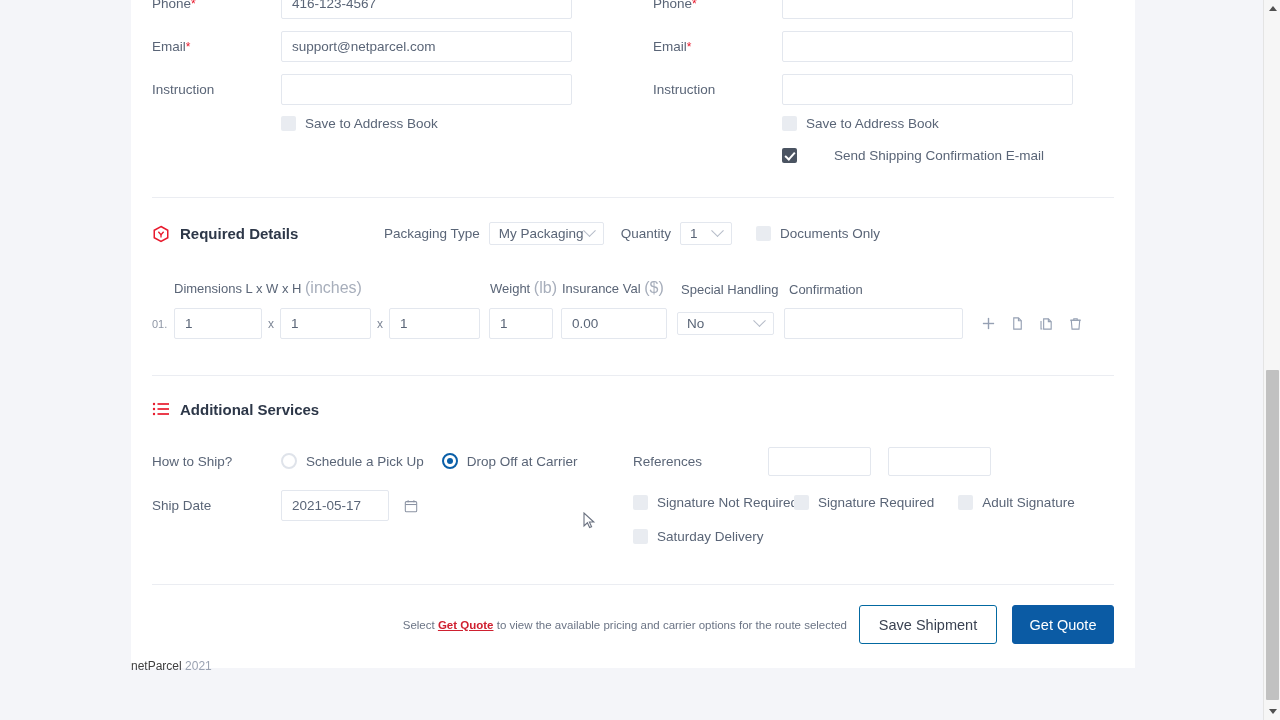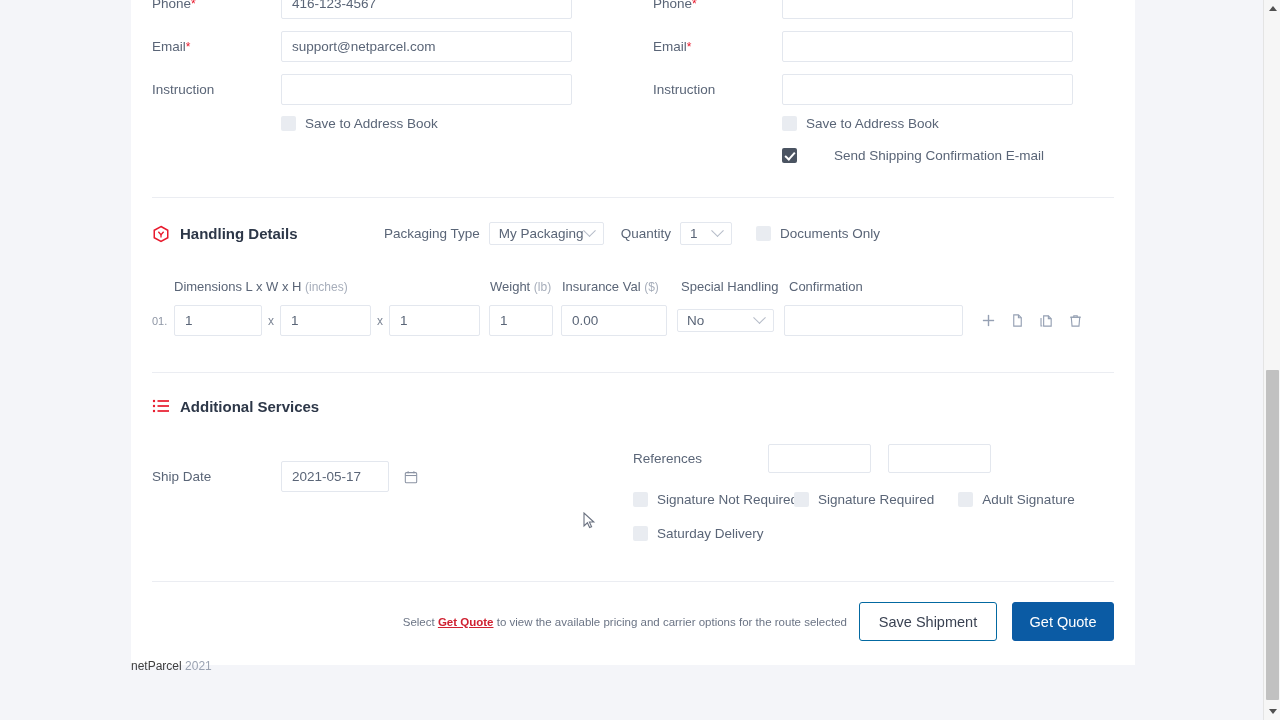--- a/index.html
+++ b/index.html
@@ -98,21 +98,21 @@
     margin-left: auto;
     width: 9px; height: 9px;
     border-right: 1.4px solid #b6bcc8;
     border-bottom: 1.4px solid #b6bcc8;
     transform: rotate(45deg) translate(-2px,-2px);
   }
   .sel-txt { white-space: nowrap; }
 
   
   .pkg-head { display: flex; align-items: flex-end; font-size: 13px; color: #5a6577; }
-  .pkg-sub { color: #a7aebb; font-size: 12px; }
+  .pkg-sub { color: #a7aebb; font-size: 16px; }
   .pkg-row { display: flex; align-items: center; }
   .pkg-idx { font-size: 11px; color: #8e96a5; width: 22px; flex: 0 0 22px; }
   .xsep { width: 18px; text-align: center; font-size: 12px; color: #7d8696; flex:0 0 18px;}
   .icon-btn { width: 22px; height: 22px; display:flex; align-items:center; justify-content:center; }
 
   
   .radio {
     width: 16px; height: 16px; border-radius: 50%;
     border: 2px solid #dfe3ea; background: #fff;
     flex: 0 0 16px; position: relative;
@@ -249,21 +249,21 @@
       <div style="padding-top:24px;">
         <div style="display:flex; align-items:center;">
           <div class="sec-head" style="width:232px;">
             <span class="sec-icon">
               <svg viewBox="0 0 24 24" width="18" height="18">
                 <polygon points="12,2 21,7 21,17 12,22 3,17 3,7" fill="none" stroke="#e8192c" stroke-width="2"></polygon>
                 <path d="M8.5 9 L12 13 L15.5 9" fill="none" stroke="#e8192c" stroke-width="1.7"></path>
                 <line x1="12" y1="13" x2="12" y2="16.5" stroke="#e8192c" stroke-width="1.7"></line>
               </svg>
             </span>
-            <span class="sec-title">Handling Details</span>
+            <span class="sec-title">Required Details</span>
           </div>
 
           <div style="display:flex; align-items:center;">
             <span class="lbl" style="width:auto;flex:none;margin-right:9px;">Packaging Type</span>
             <div class="sel" style="width:115px;">
               <span class="sel-txt">My Packaging</span>
               <span class="chev"></span>
             </div>
 
             <span class="lbl" style="width:auto;flex:none;margin-left:17px;margin-right:9px;">Quantity</span>
@@ -359,20 +359,31 @@
               <line x1="5.5" y1="9" x2="17" y2="9" stroke="#e8192c" stroke-width="1.7"></line>
               <line x1="5.5" y1="14" x2="17" y2="14" stroke="#e8192c" stroke-width="1.7"></line>
             </svg>
           </span>
           <span class="sec-title">Additional Services</span>
         </div>
 
         <div style="display:flex; margin-top:30px;">
 
           <div style="width:481px;">
+            <div style="display:flex; align-items:center; height:26px;">
+              <div class="lbl">How to Ship?</div>
+              <div style="display:flex; align-items:center; gap:9px;">
+                <span class="radio"></span>
+                <span class="cb-lbl">Schedule a Pick Up</span>
+              </div>
+              <div style="display:flex; align-items:center; gap:9px; margin-left:18px;">
+                <span class="radio on"></span>
+                <span class="cb-lbl">Drop Off at Carrier</span>
+              </div>
+            </div>
 
             <div style="display:flex; align-items:center; margin-top:16px;">
               <div class="lbl">Ship Date</div>
               <input class="inp" style="width: 108px;" value="2021-05-17">
               <span class="icon-btn" style="margin-left:11px;">
                 <svg width="14" height="14" viewBox="0 0 16 16">
                   <rect x="1.5" y="3" width="13" height="11.5" rx="1.2" fill="none" stroke="#8b93a3" stroke-width="1.2"></rect>
                   <line x1="1.5" y1="6.3" x2="14.5" y2="6.3" stroke="#8b93a3" stroke-width="1.2"></line>
                   <line x1="4.7" y1="1.4" x2="4.7" y2="3.8" stroke="#8b93a3" stroke-width="1.2"></line>
                   <line x1="11.3" y1="1.4" x2="11.3" y2="3.8" stroke="#8b93a3" stroke-width="1.2"></line>

